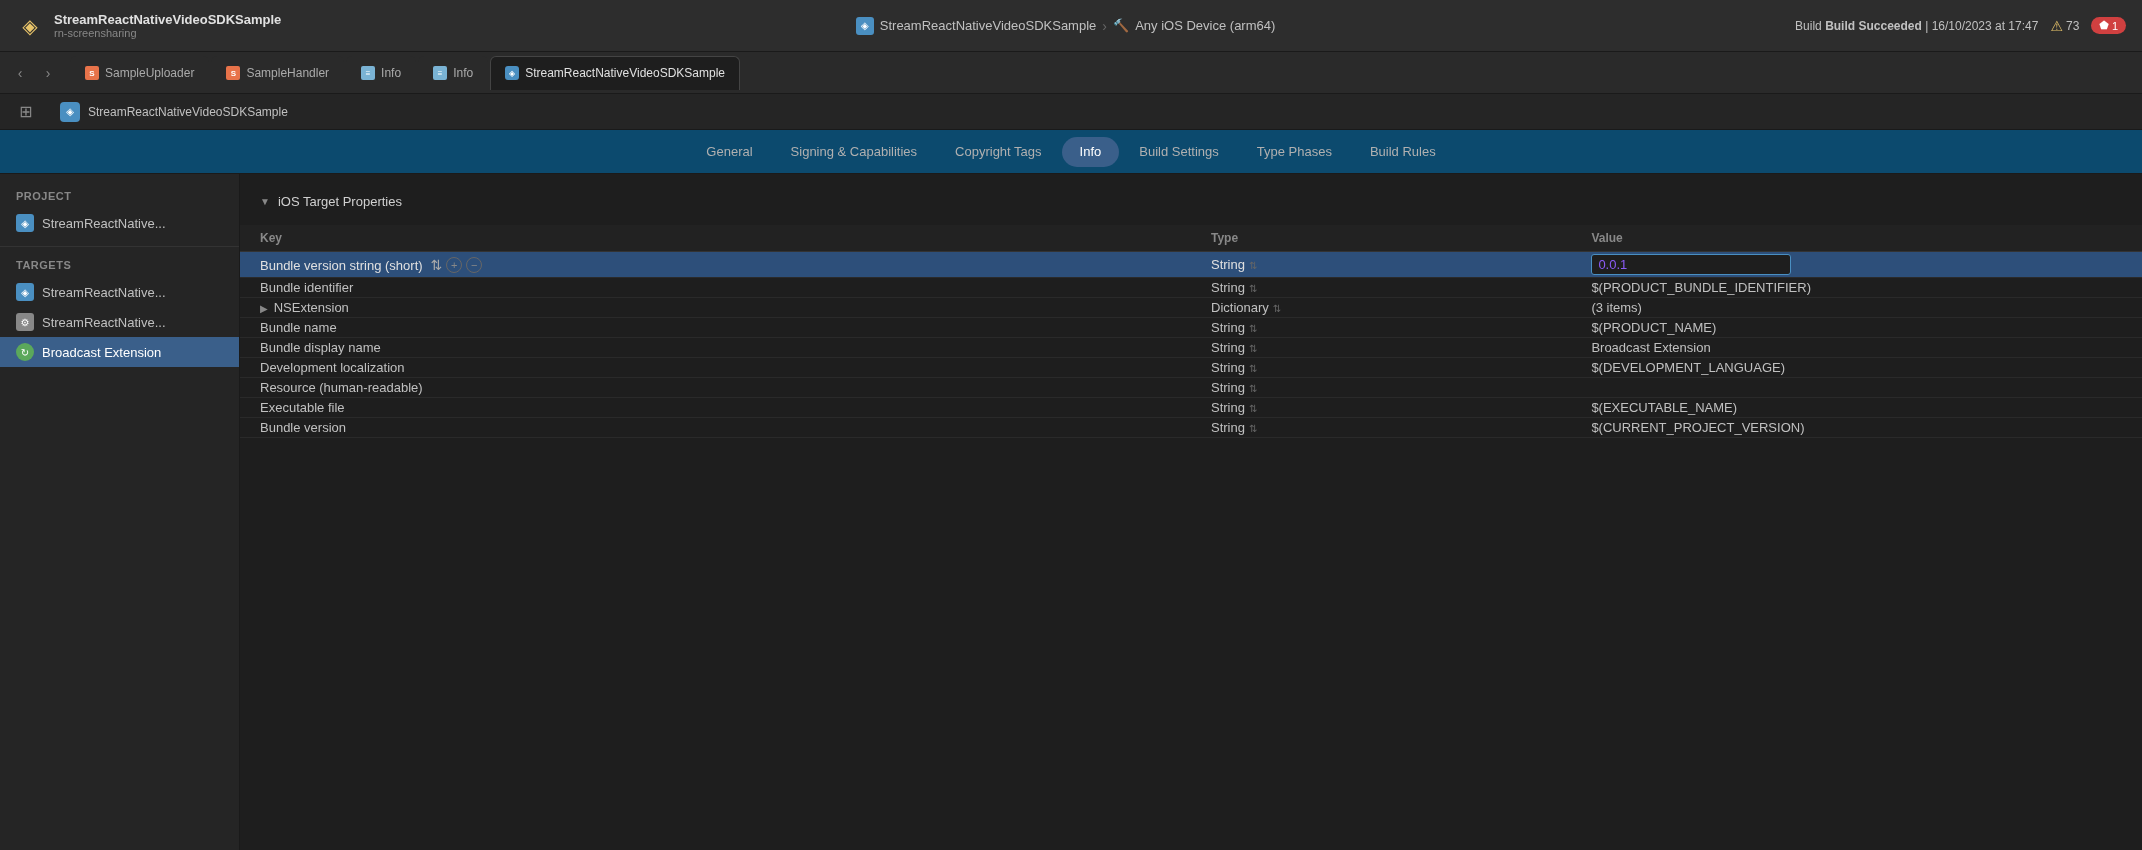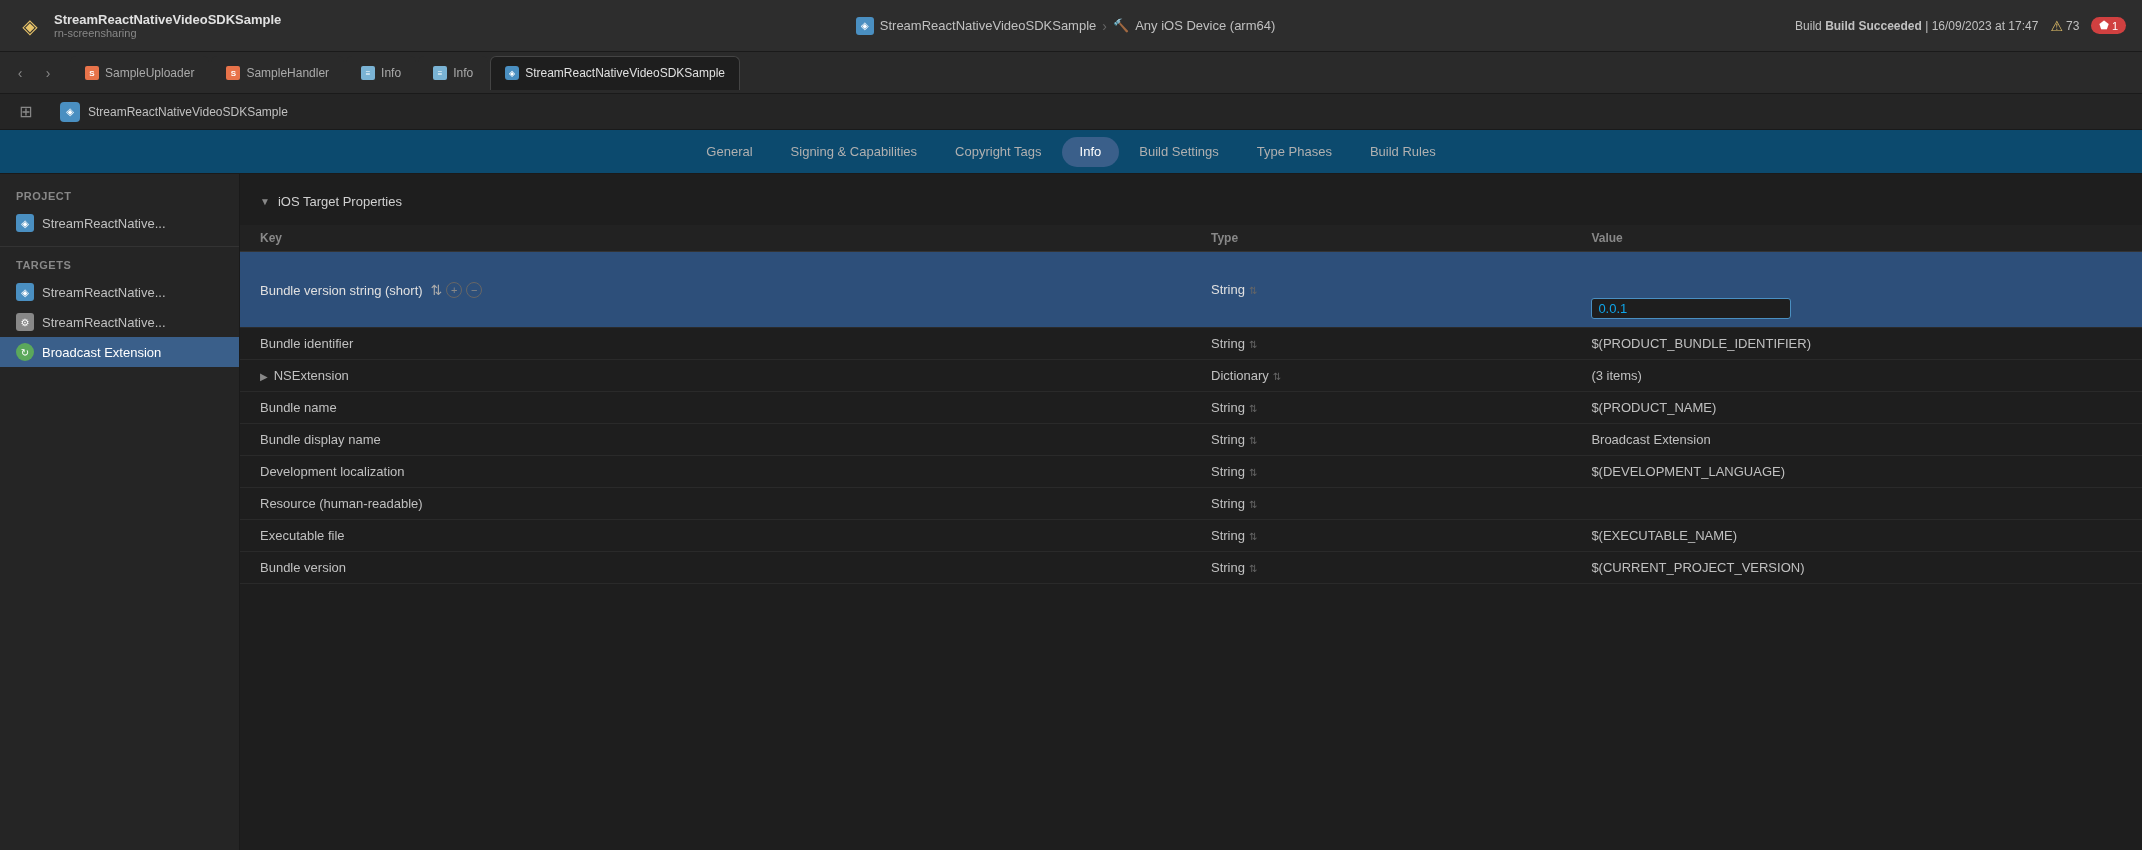--- a/index.html
+++ b/index.html
@@ -359,21 +359,21 @@
     .properties-table th {
       text-align: left;
       font-size: 12px;
       font-weight: 600;
       color: #888;
       padding: 6px 20px;
       border-bottom: 1px solid #333;
       background: #222;
     }
     .properties-table td {
-      padding: 8px 20px;
+      padding: 2px 20px;
       font-size: 13px;
       color: #c0c0c0;
       border-bottom: 1px solid #2a2a2a;
       vertical-align: middle;
     }
     .properties-table tr.highlighted td {
       background: #2d4f7a;
       color: #e0e0e0;
     }
     .properties-table tr.highlighted td.key-cell {
@@ -385,27 +385,26 @@
     .type-cell {
       color: #888;
       font-size: 12px;
     }
     .value-cell {
       color: #c0c0c0;
     }
     .value-input {
       background: #1e1e1e;
       border: 1.5px solid #4a8fc1;
-      color: #0ea5e9;
+      color: #8b5cf6;
       font-size: 13px;
       padding: 2px 6px;
       border-radius: 3px;
       width: 200px;
       outline: none;
-      margin-top: 38px;
     }
   </style>
 </head>
 <body>
 
 <div class="title-bar">
   <div class="title-bar-left">
     <div class="title-bar-logo">◈</div>
     <div class="title-bar-project">
       <span class="title-bar-project-name">StreamReactNativeVideoSDKSample</span>
@@ -417,21 +416,21 @@
       <div class="breadcrumb-icon">◈</div>
       <span>StreamReactNativeVideoSDKSample</span>
       <span class="breadcrumb-sep">›</span>
       <span>🔨</span>
       <span>Any iOS Device (arm64)</span>
     </div>
   </div>
   <div class="title-bar-right">
     <div class="build-status">
       <span class="build-status-text">
-        Build <strong>Build Succeeded</strong> | <span>16/09/2023 at 17:47</span>
+        Build <strong>Build Succeeded</strong> | <span>16/10/2023 at 17:47</span>
       </span>
     </div>
     <div class="warning-badge">
       <span class="warning-icon">⚠</span>
       <span>73</span>
     </div>
     <div class="error-badge">
       <span>⬟</span>
       <span>1</span>
     </div>

